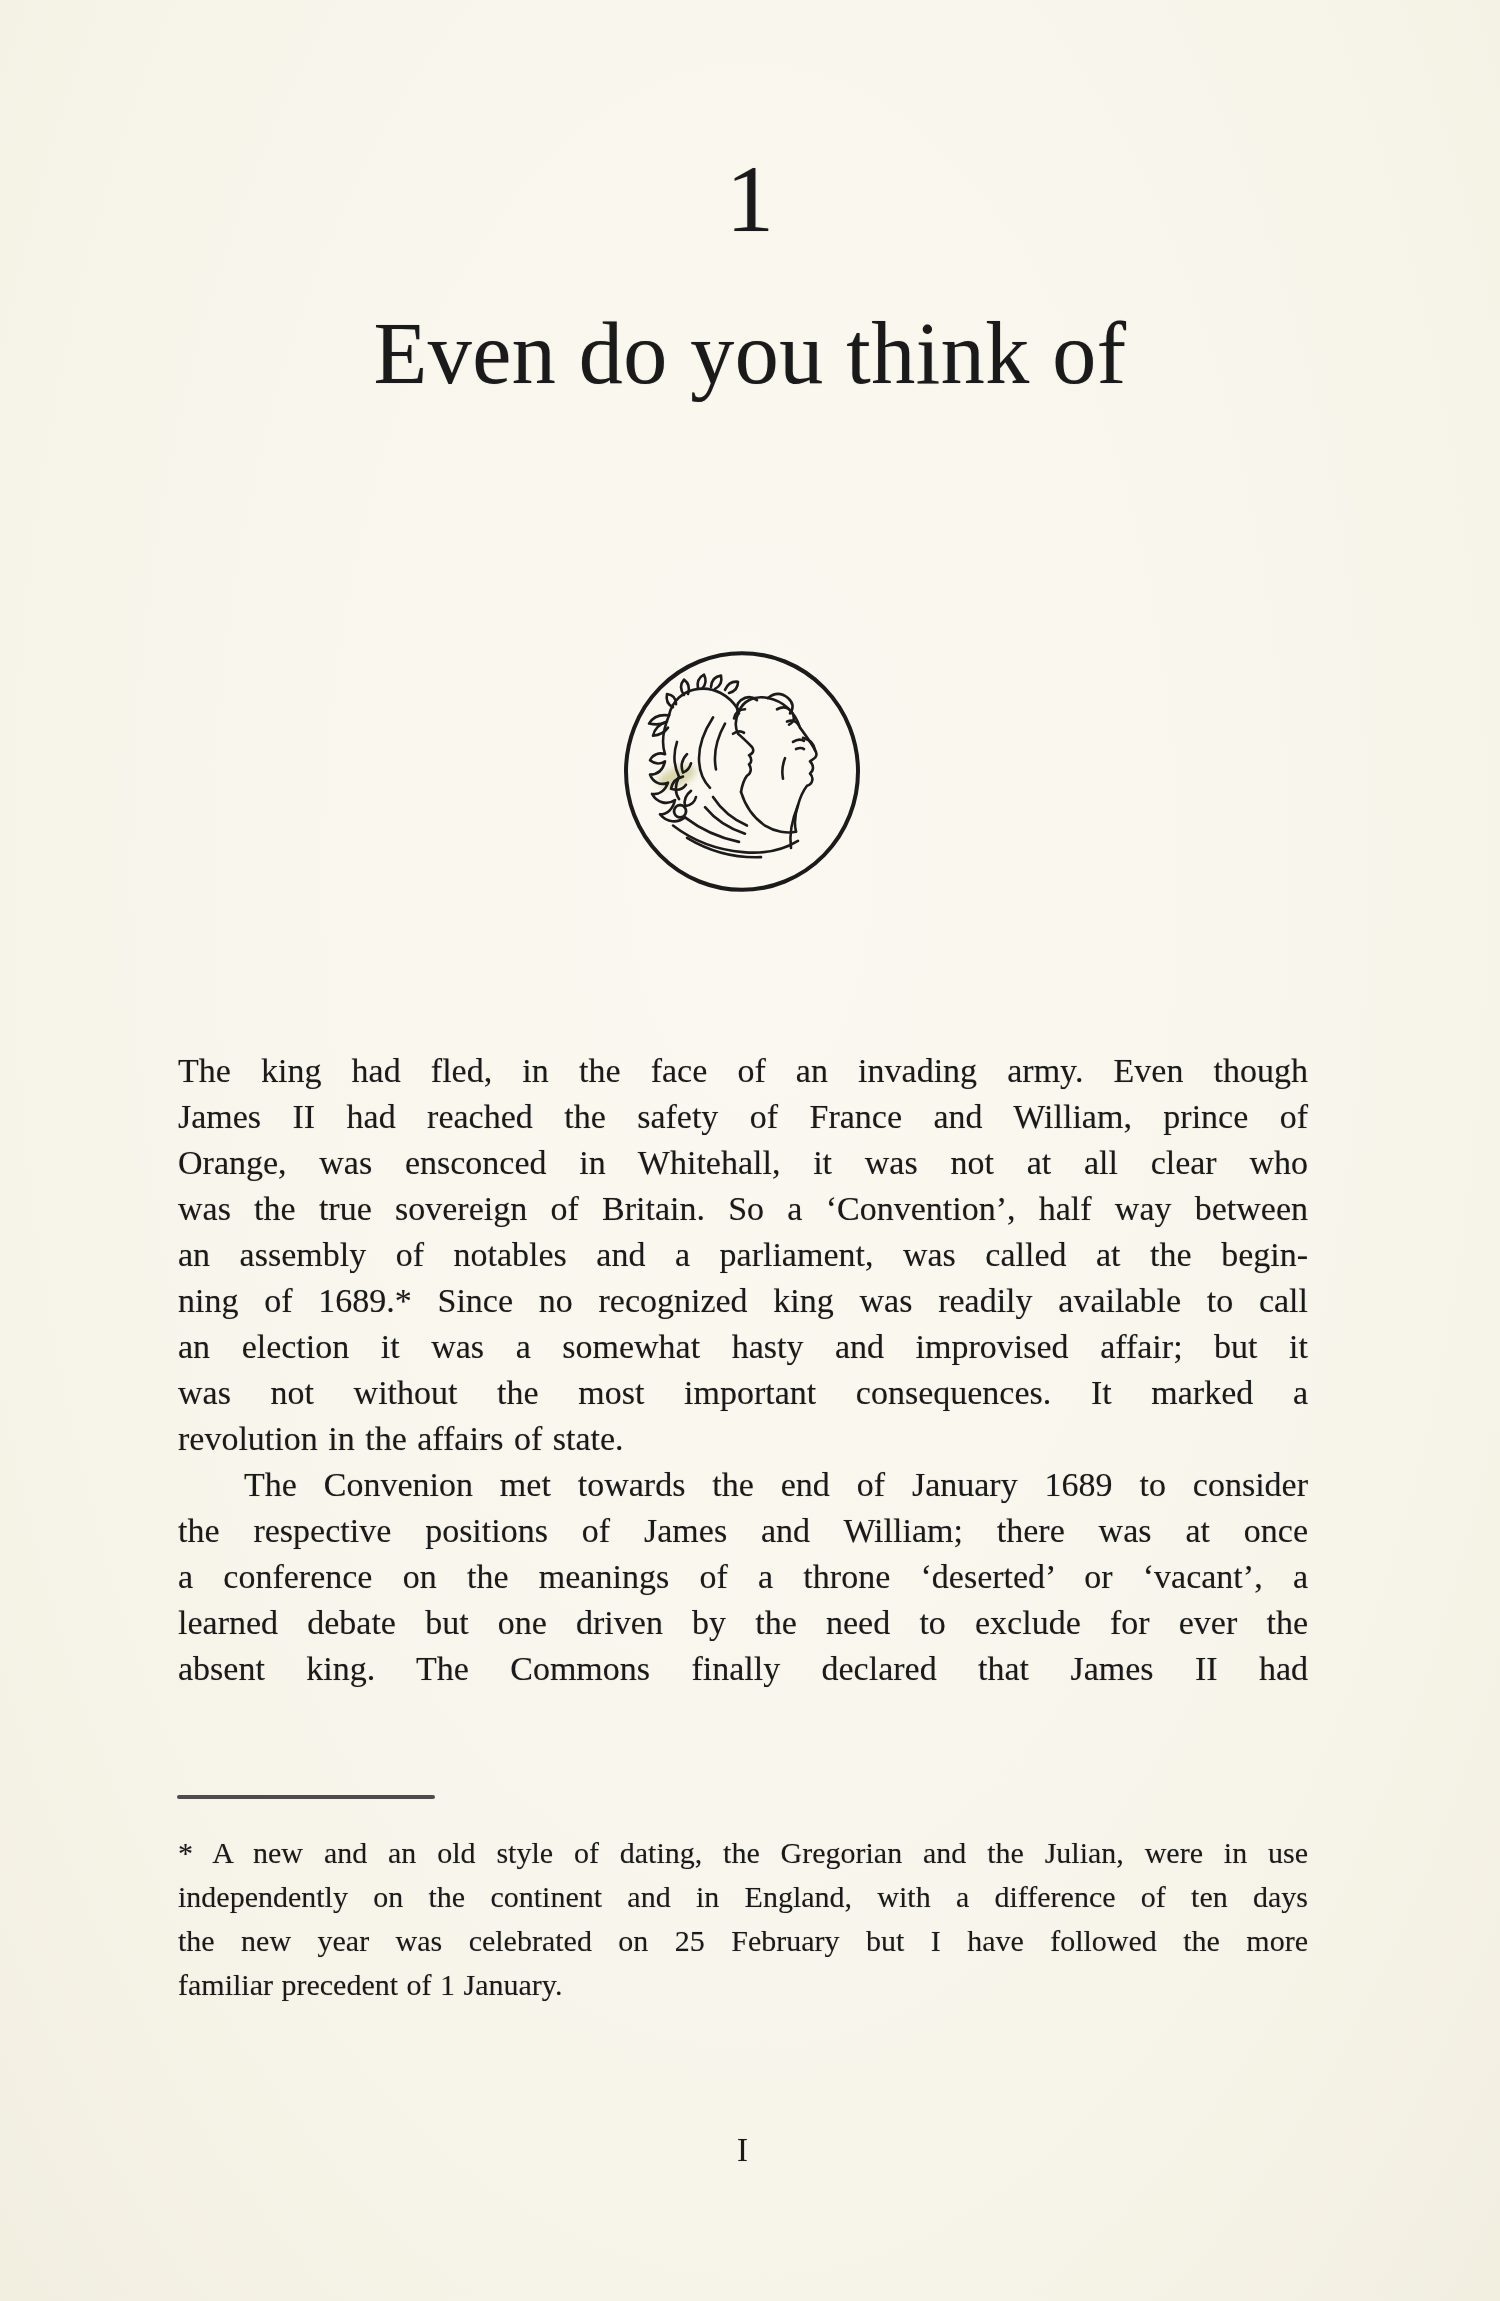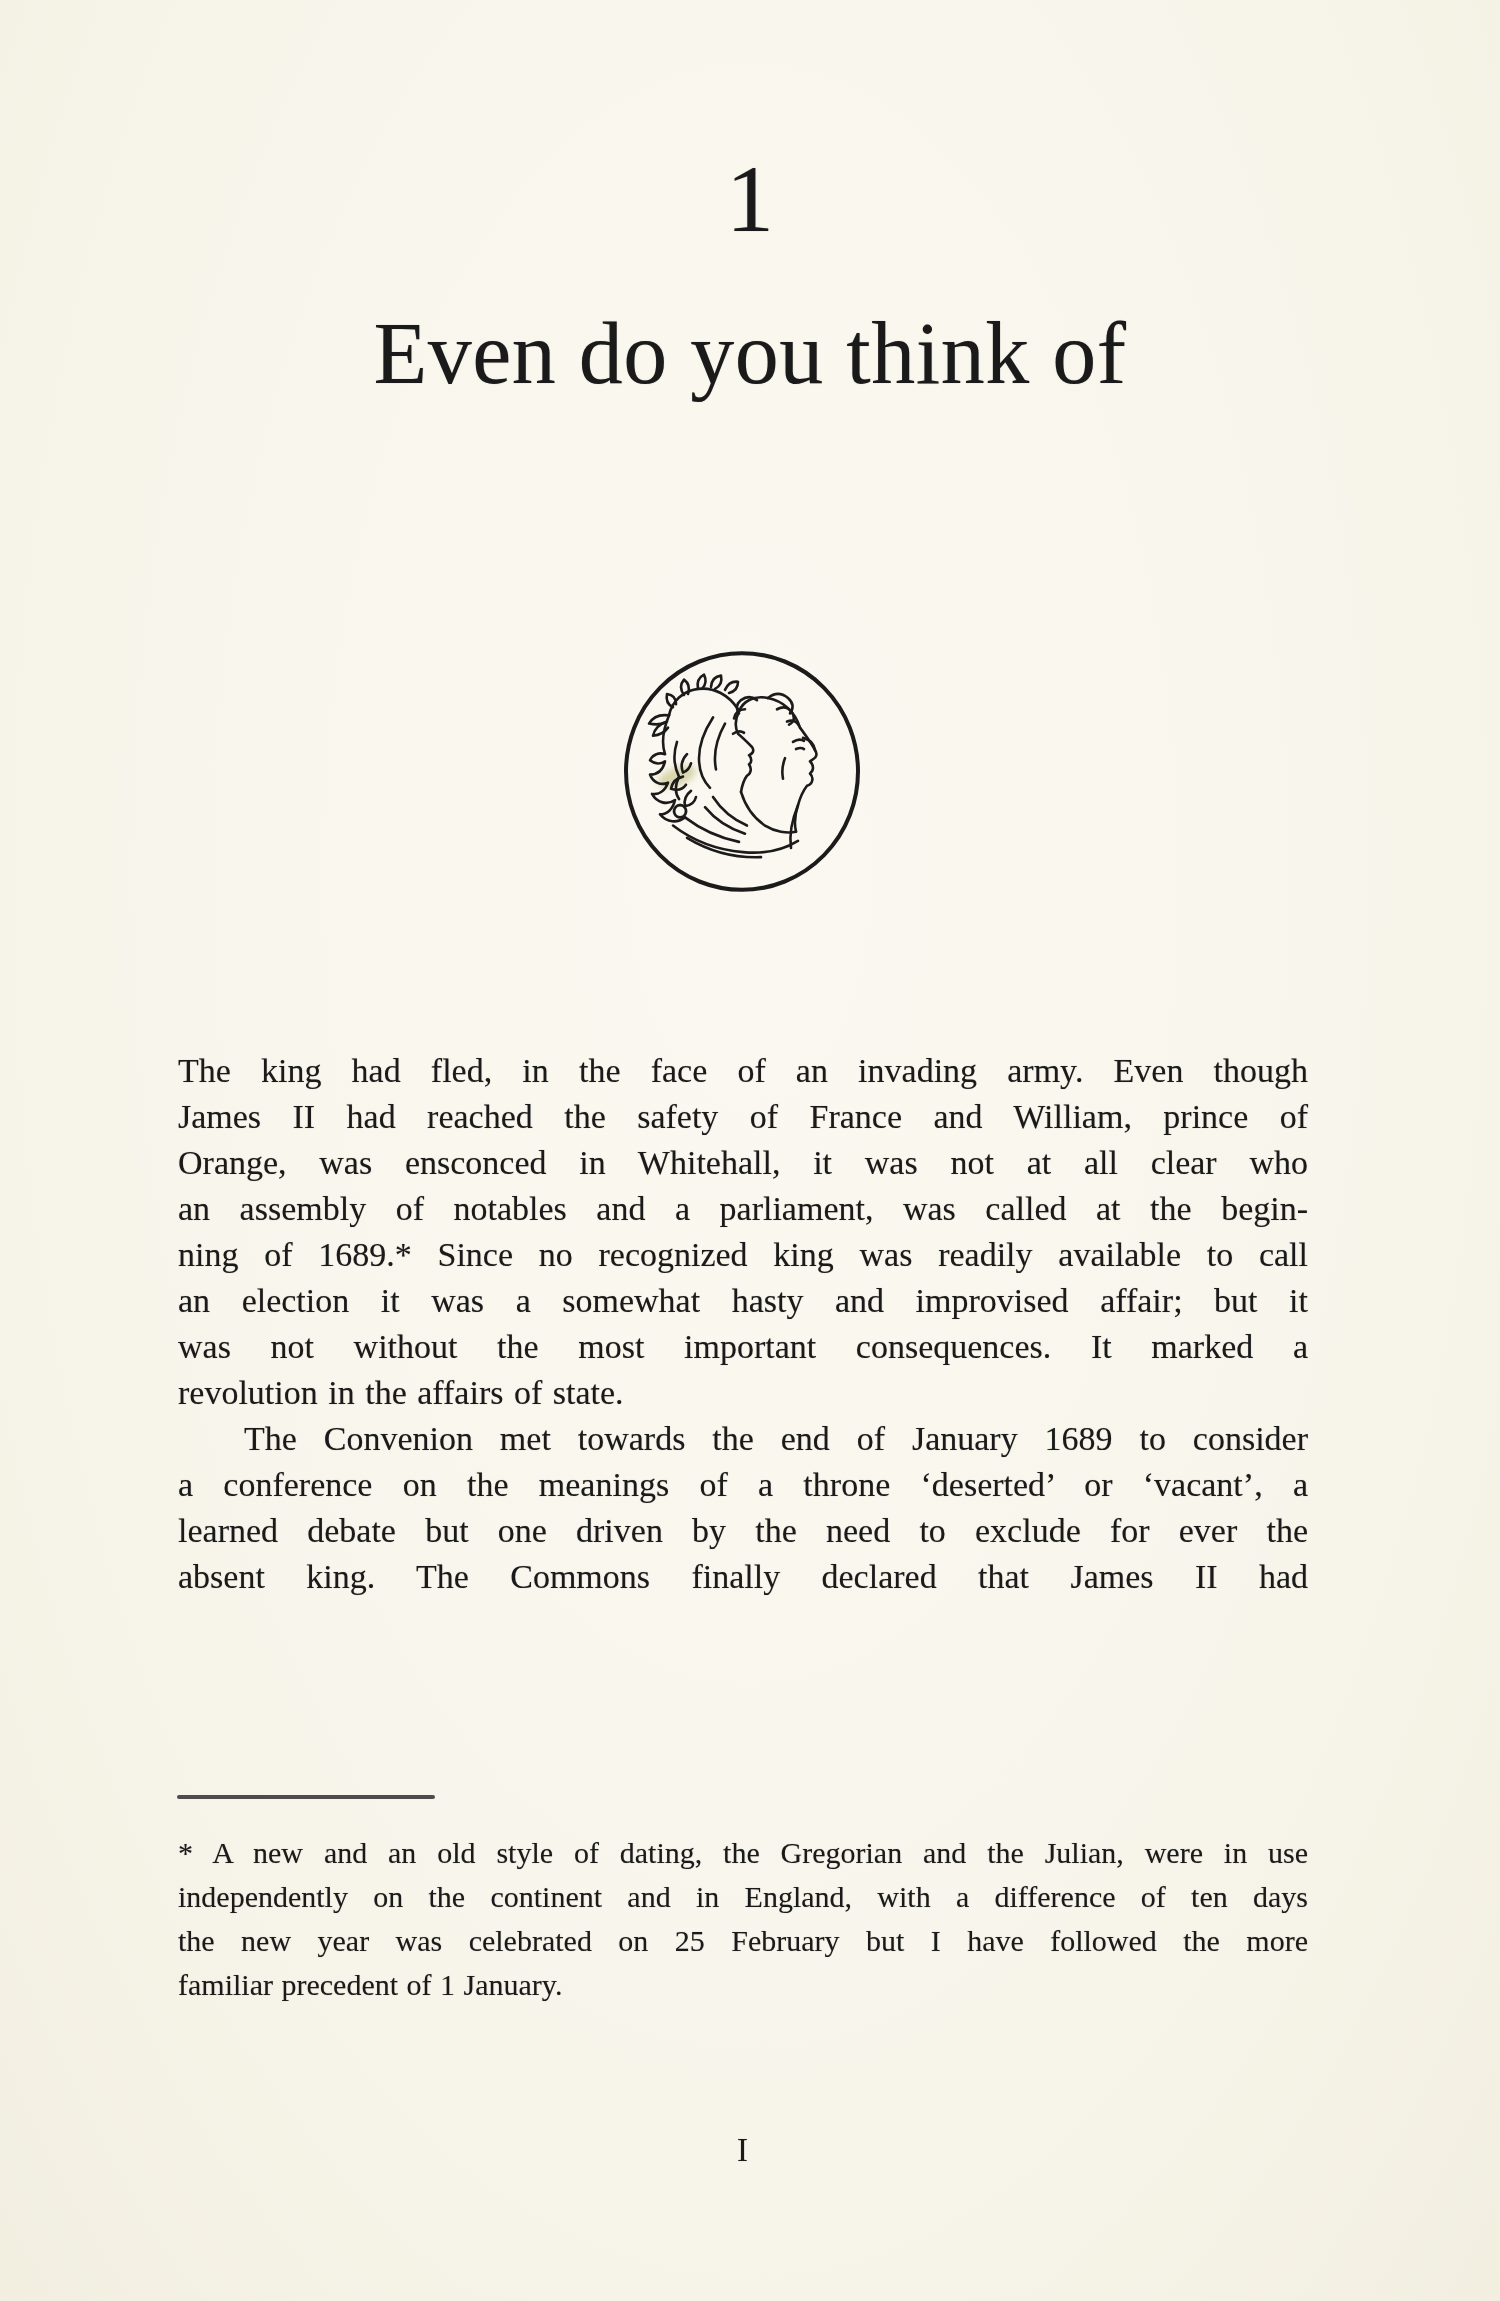--- a/index.html
+++ b/index.html
@@ -116,26 +116,28 @@
       <path d="M88,160 C98,172 112,181 128,186"></path>
       <path d="M124,145 C128,158 136,170 148,178 C158,184 170,186 179,184"></path>
       <path d="M63,158 a6,6 0 1 0 0.1,0"></path>
     </g>
   </svg>
 
   <div class="body-text soft">
       <div class="jline">The king had fled, in the face of an invading army. Even though</div>
       <div class="jline">James II had reached the safety of France and William, prince of</div>
       <div class="jline">Orange, was ensconced in Whitehall, it was not at all clear who</div>
+      <div class="jline">was the true sovereign of Britain. So a ‘Convention’, half way between</div>
       <div class="jline">an assembly of notables and a parliament, was called at the begin-</div>
       <div class="jline">ning of 1689.* Since no recognized king was readily available to call</div>
       <div class="jline">an election it was a somewhat hasty and improvised affair; but it</div>
       <div class="jline">was not without the most important consequences. It marked a</div>
       <div class="jline flush">revolution in the affairs of state.</div>
       <div class="jline indent">The Convenion met towards the end of January 1689 to consider</div>
+      <div class="jline">the respective positions of James and William; there was at once</div>
       <div class="jline">a conference on the meanings of a throne ‘deserted’ or ‘vacant’, a</div>
       <div class="jline">learned debate but one driven by the need to exclude for ever the</div>
       <div class="jline">absent king. The Commons finally declared that James II had</div>
     </div>
 
   <div class="footnote-rule"></div>
 
   <div class="footnote-text soft">
       <div class="jline">* A new and an old style of dating, the Gregorian and the Julian, were in use</div>
       <div class="jline">independently on the continent and in England, with a difference of ten days</div>

